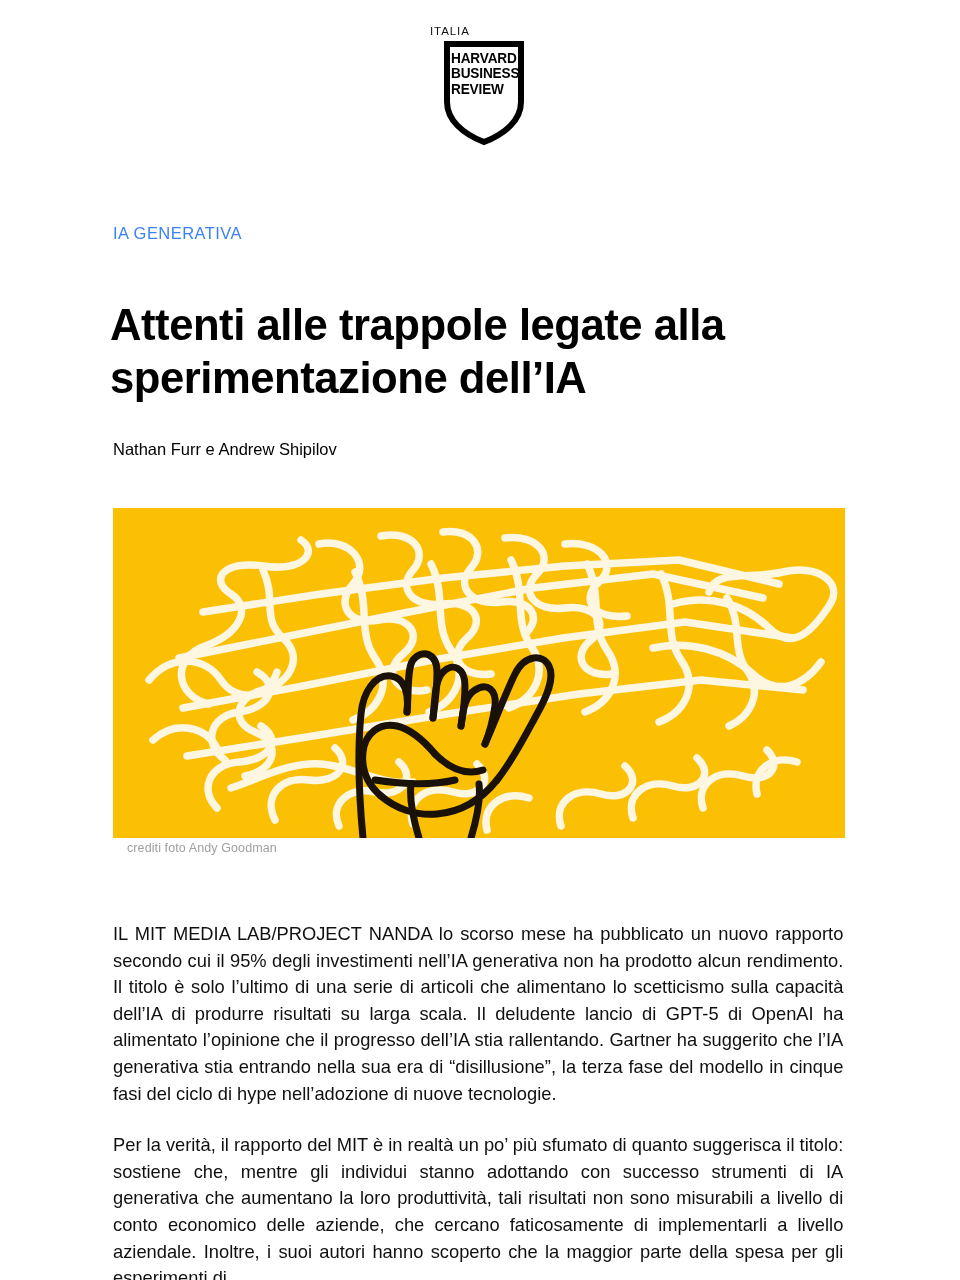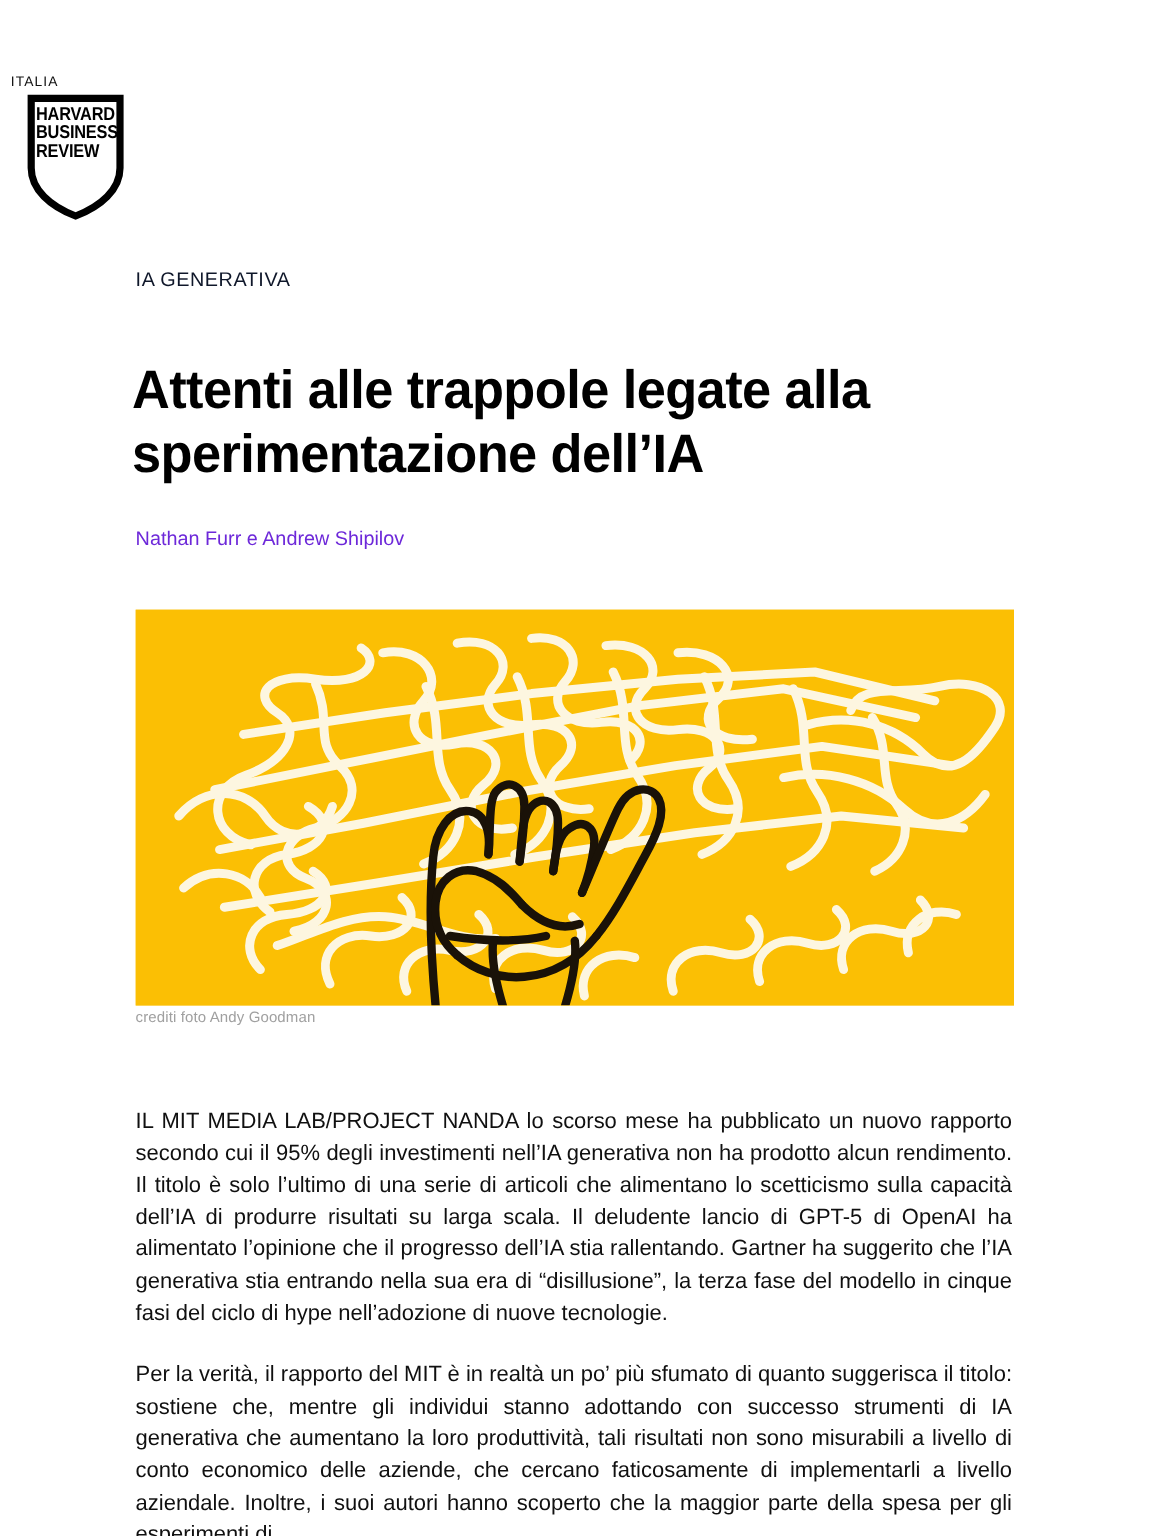--- a/index.html
+++ b/index.html
@@ -16,22 +16,21 @@
     color: #000000;
   }
 
   
   .masthead {
     position: absolute;
     top: 24px;
     left: 0;
     width: 960px;
     display: flex;
-    justify-content: flex-start;
-    margin-top: 38px;
+    justify-content: center;
   }
   .logo-block {
     position: relative;
     width: 118px;
     height: 122px;
   }
   .logo-italia {
     position: absolute;
     top: 2px;
     left: 9px;
@@ -67,21 +66,21 @@
   .shield-text span { display: block; }
 
   
   .kicker {
     position: absolute;
     top: 224px;
     left: 113px;
     font-size: 16.5px;
     font-weight: 400;
     letter-spacing: 0.45px;
-    color: #0f172a;
+    color: #3b82f6;
   }
   .headline {
     position: absolute;
     top: 268px;
     left: 110px;
     width: 760px;
     font-family: "Liberation Sans Narrow", "Liberation Sans", sans-serif;
     font-size: 45px;
     font-weight: 700;
     line-height: 1.18;
@@ -89,38 +88,38 @@
     color: #000000;
     transform: scaleX(0.97);
     transform-origin: left top;
   }
   .byline {
     position: absolute;
     top: 440px;
     left: 113px;
     font-size: 16.5px;
     font-weight: 400;
-    color: #6d28d9;
+    color: #000000;
   }
 
   
   .hero {
     position: absolute;
     top: 508px;
     left: 113px;
     width: 732px;
     height: 330px;
     overflow: hidden;
     background: #fbbf04;
   }
   .hero svg { display: block; width: 732px; height: 330px; }
   .caption {
     position: absolute;
     top: 841px;
-    left: 113px;
+    left: 127px;
     font-size: 12.5px;
     font-weight: 400;
     color: #a0a0a0;
     letter-spacing: 0.1px;
   }
 
   
   .body-copy {
     position: absolute;
     top: 921px;

